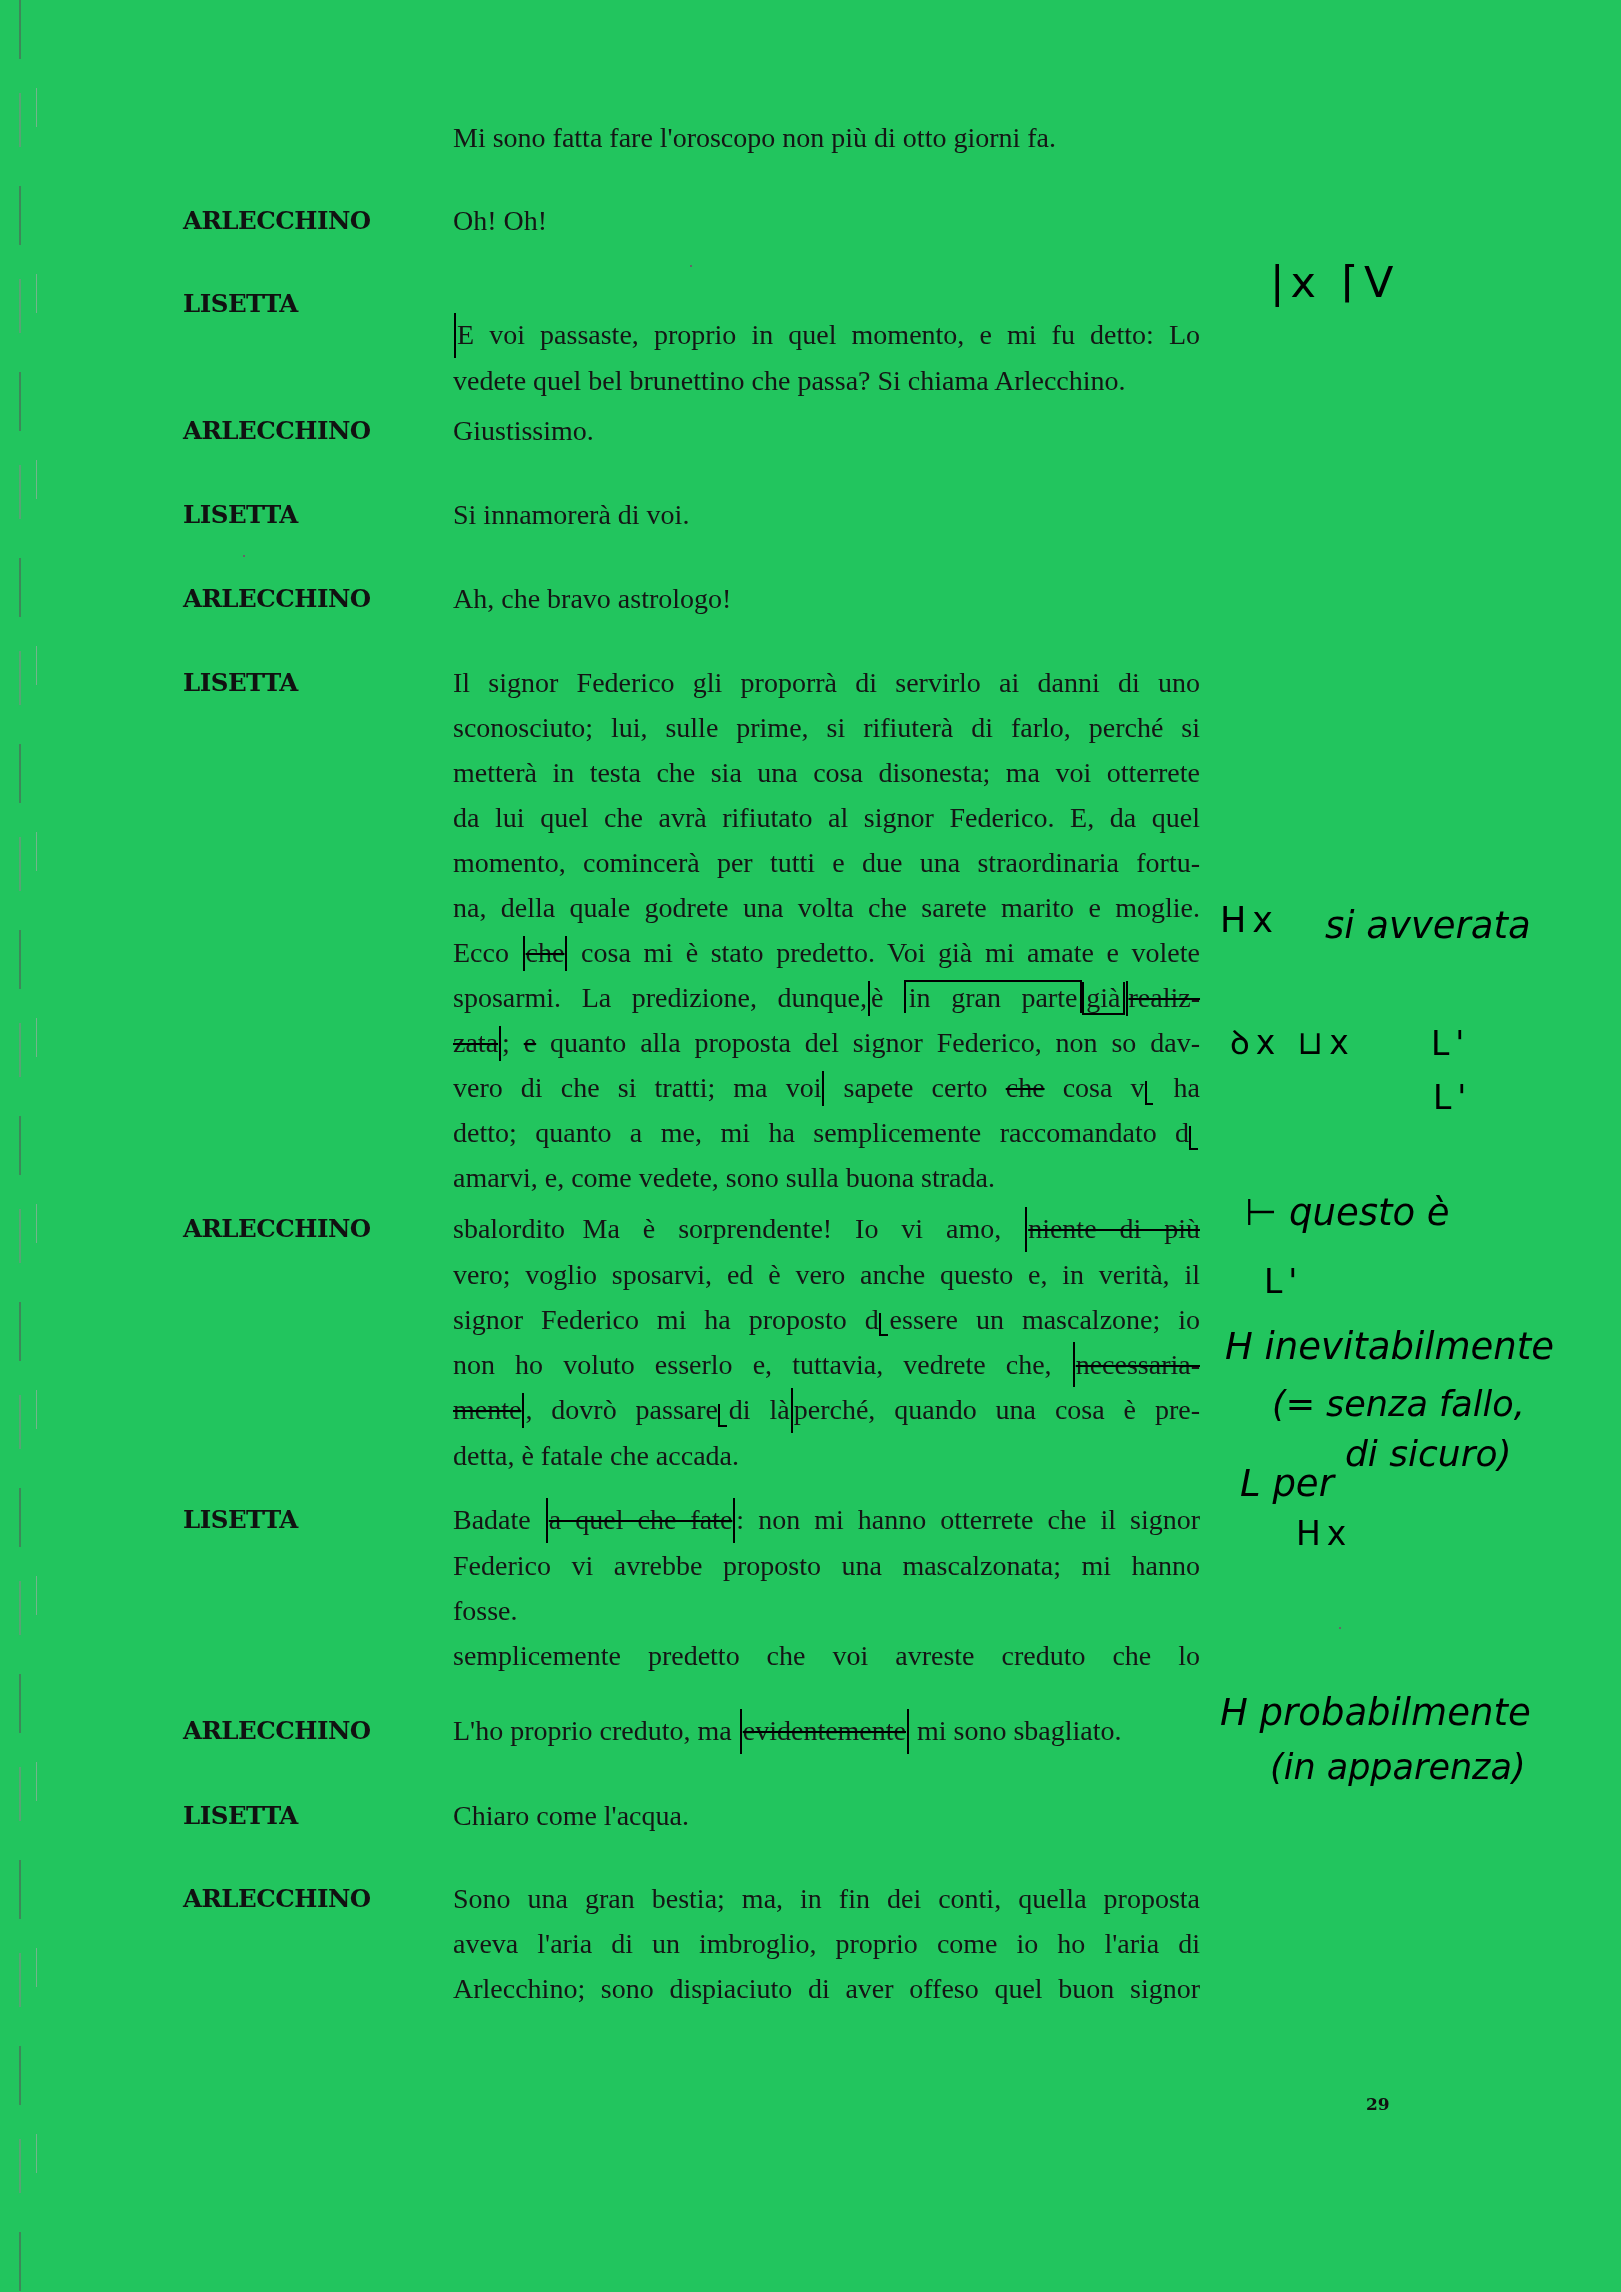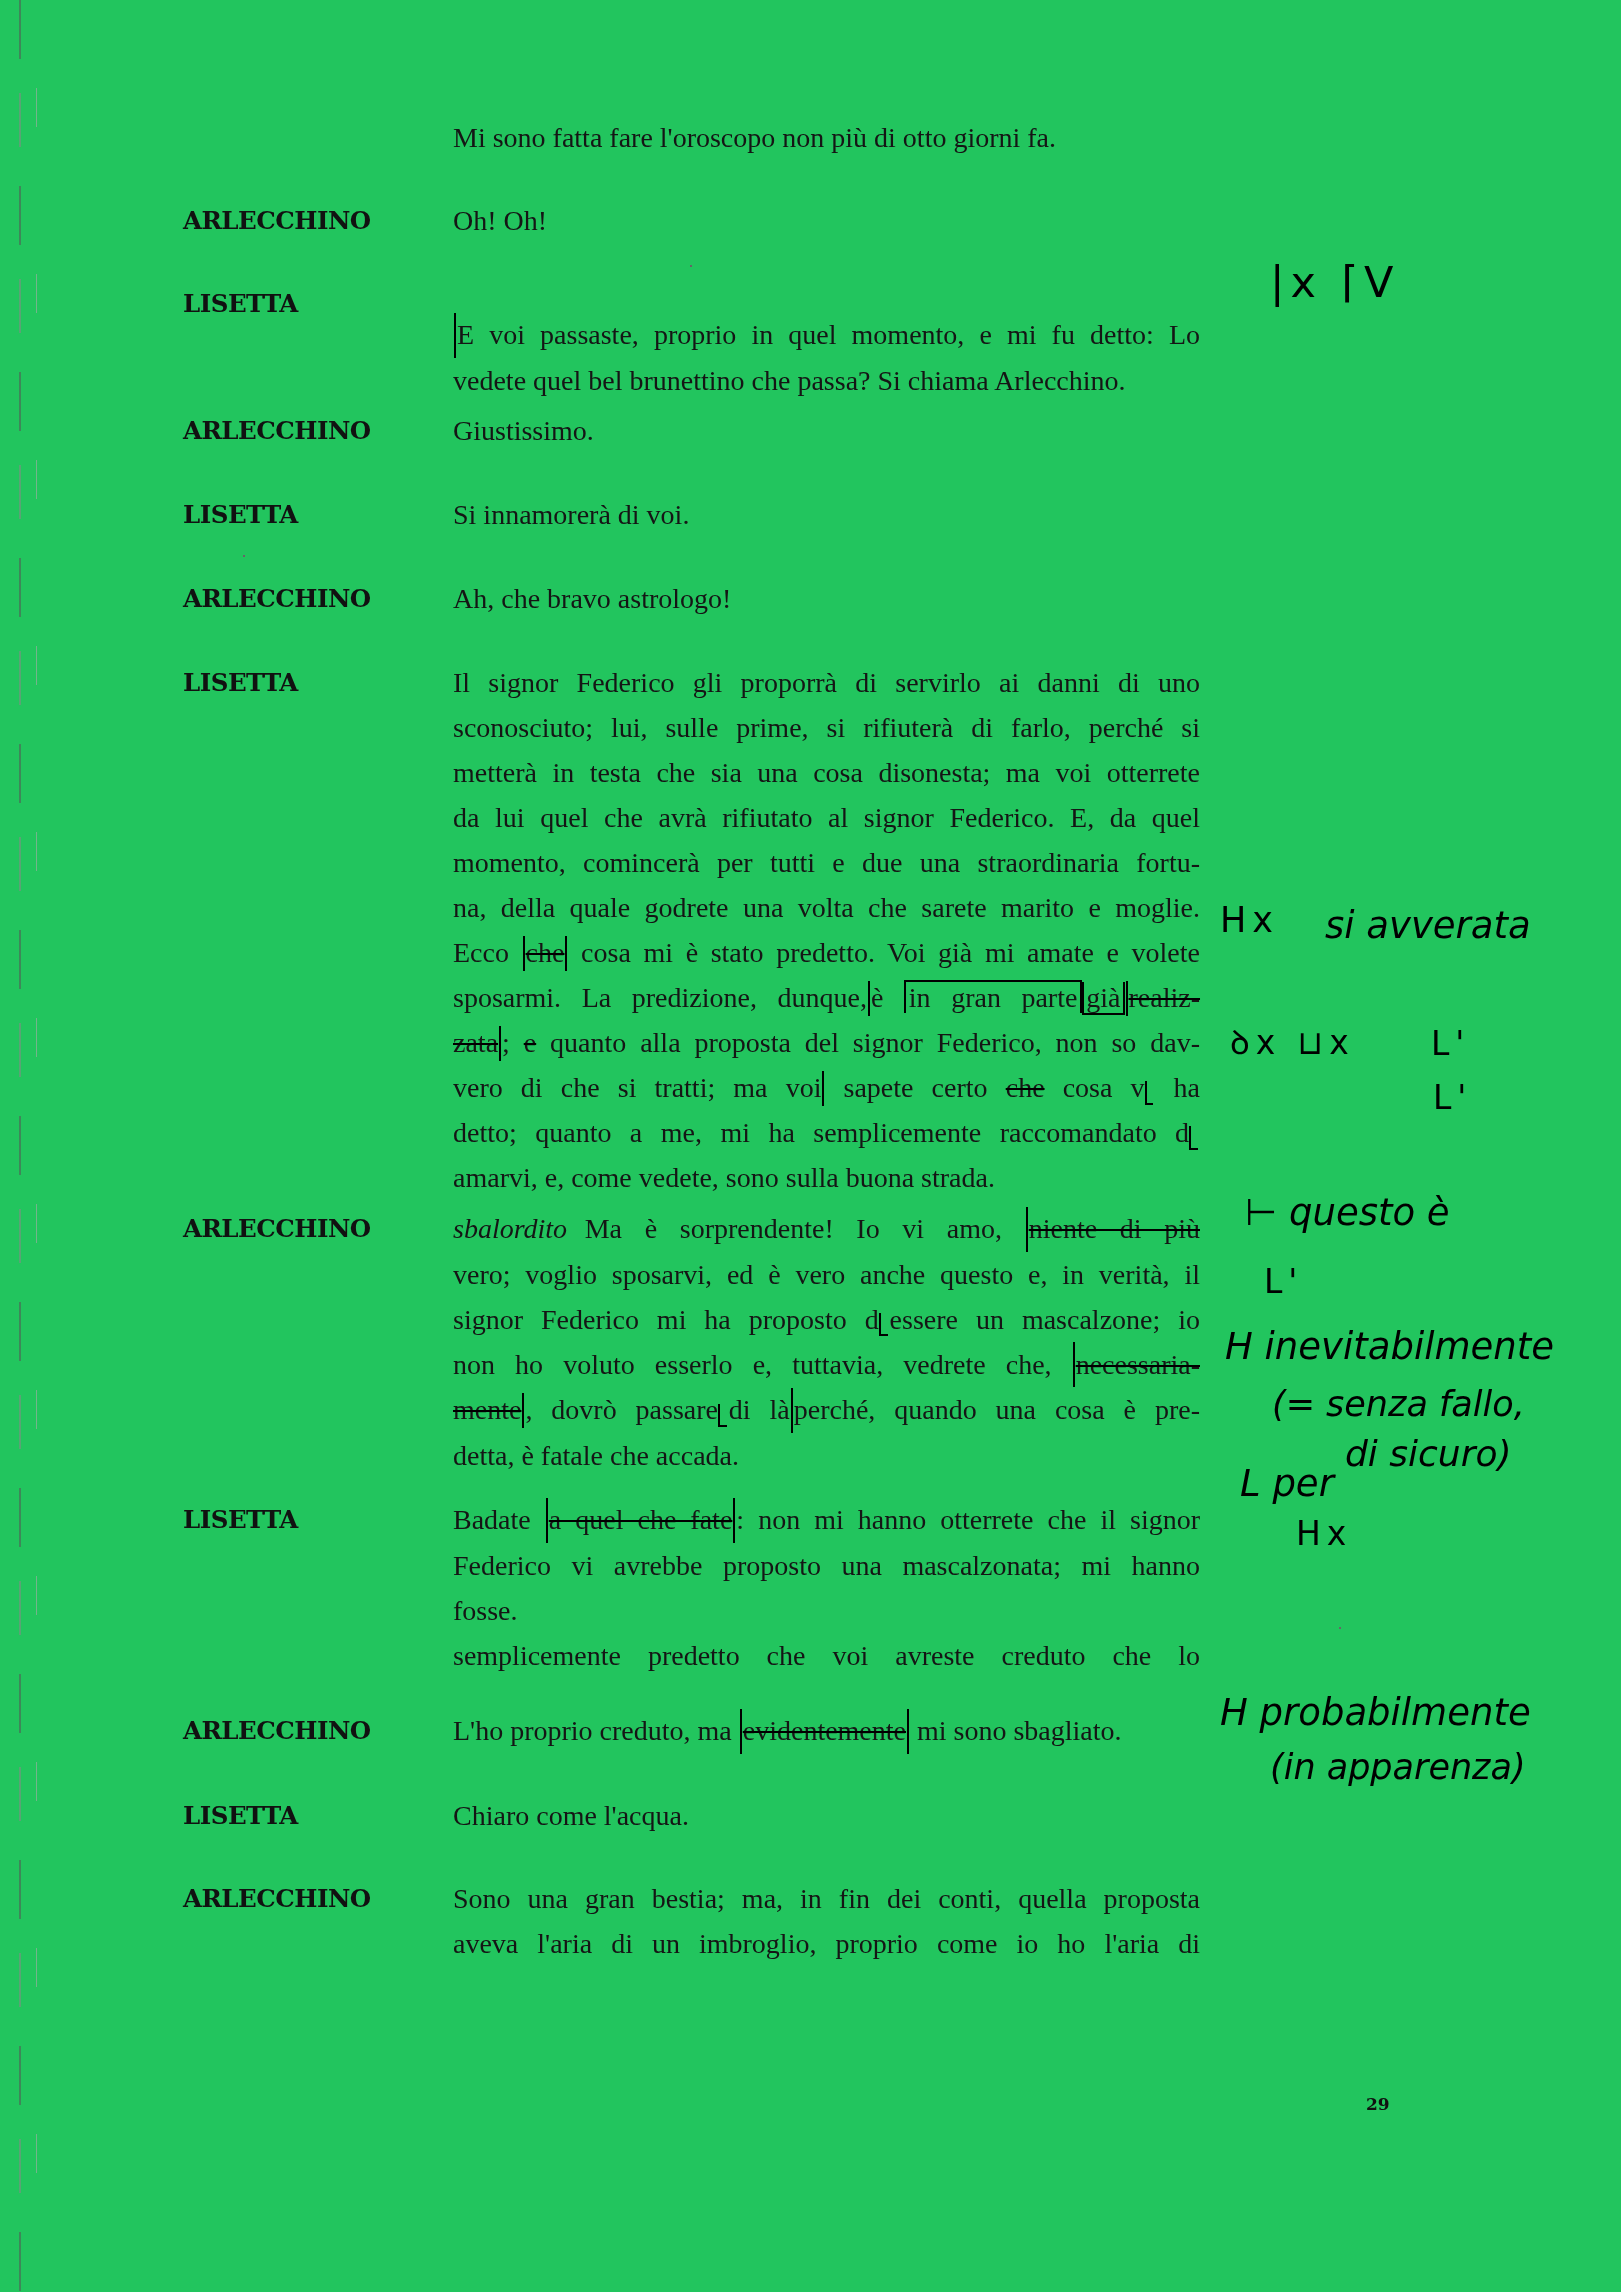--- a/index.html
+++ b/index.html
@@ -14,21 +14,21 @@
     font-size: 24.5px; letter-spacing: -0.5px; color: #111; line-height: 45px;
   }
   .speech {
     position: absolute; left: 453px; width: 747px;
     font-family: "Liberation Serif", "DejaVu Serif", serif;
     font-size: 28px; line-height: 45px; color: #151515;
     text-align: justify; text-align-last: left;
   }
   .speech .line { display: block; white-space: nowrap; text-align-last: justify; }
   .speech .line.last { text-align-last: left; }
-  .stage { font-style: italic; margin-right: 17.6px; }
+  .stage { margin-right: 17.6px; }
   .del { text-decoration: line-through; text-decoration-thickness: 2px; text-decoration-color: #000; }
   .mark { display: inline-block; border-left: 2px solid #000; height: 35px; vertical-align: -8.8px; margin: 0 1px; }
   .mark.tall { height: 45px; vertical-align: -13.7px; }
   .box { border: 2px solid #000; border-bottom: none; padding: 0 2.9px; }
   .box-under { border-bottom: 2px solid #000; border-left: 2px solid #000000; border-right: 2px solid #000; padding: 0 2px; }
   .caret-l { display:inline-block; border-left:2px solid #000; border-bottom:2px solid #000; width:6.9px; height:21.6px; vertical-align:-7.8px; margin-right:2px; }
   .annot {
     position: absolute;
     font-family: "DejaVu Sans", sans-serif; font-style: italic;
     color: #000; white-space: nowrap;
@@ -118,20 +118,21 @@
 
   <div class="speaker" style="top:1793px;">LISETTA</div>
   <div class="speech" style="top:1793px;">
     <span class="line last">Chiaro come l'acqua.</span>
   </div>
 
   <div class="speaker" style="top:1876px;">ARLECCHINO</div>
   <div class="speech" style="top:1876px;">
     <span class="line">Sono una gran bestia; ma, in fin dei conti, quella proposta</span>
     <span class="line">aveva l'aria di un imbroglio, proprio come io ho l'aria di</span>
+    <span class="line">Arlecchino; sono dispiaciuto di aver offeso quel buon signor</span>
   </div>
 
   <div class="annot sym" style="left:1270px; top:257px; font-size:43px;">|x ⌈V</div>
   <div class="annot sym" style="left:1220px; top:900px; font-size:35px;">Hx</div>
   <div class="annot" style="left:1325px; top:904px; font-size:37px;">si avverata</div>
   <div class="annot sym" style="left:1230px; top:1019px; font-size:33px;">ꝺx ⊔x</div>
   <div class="annot sym" style="left:1431px; top:1024px; font-size:33px;">L'</div>
   <div class="annot sym" style="left:1433px; top:1078px; font-size:33px;">L'</div>
   <div class="annot" style="left:1245px; top:1191px; font-size:37px;">⊢ questo è</div>
   <div class="annot sym" style="left:1264px; top:1262px; font-size:33px;">L'</div>

